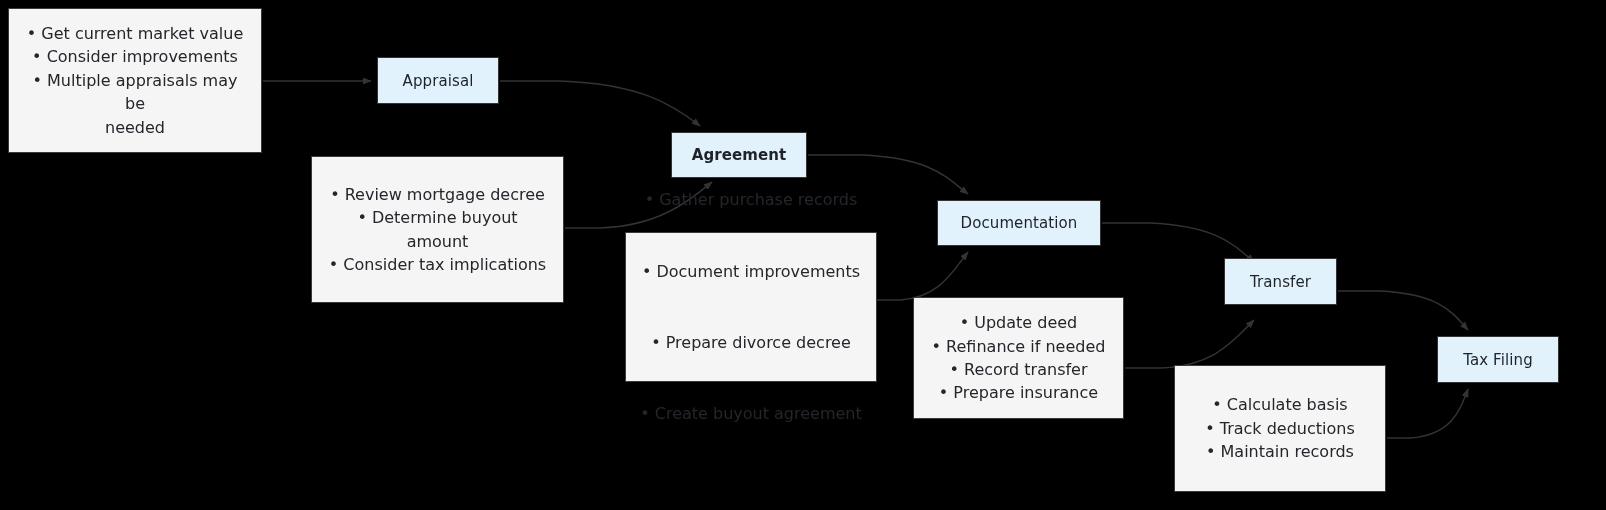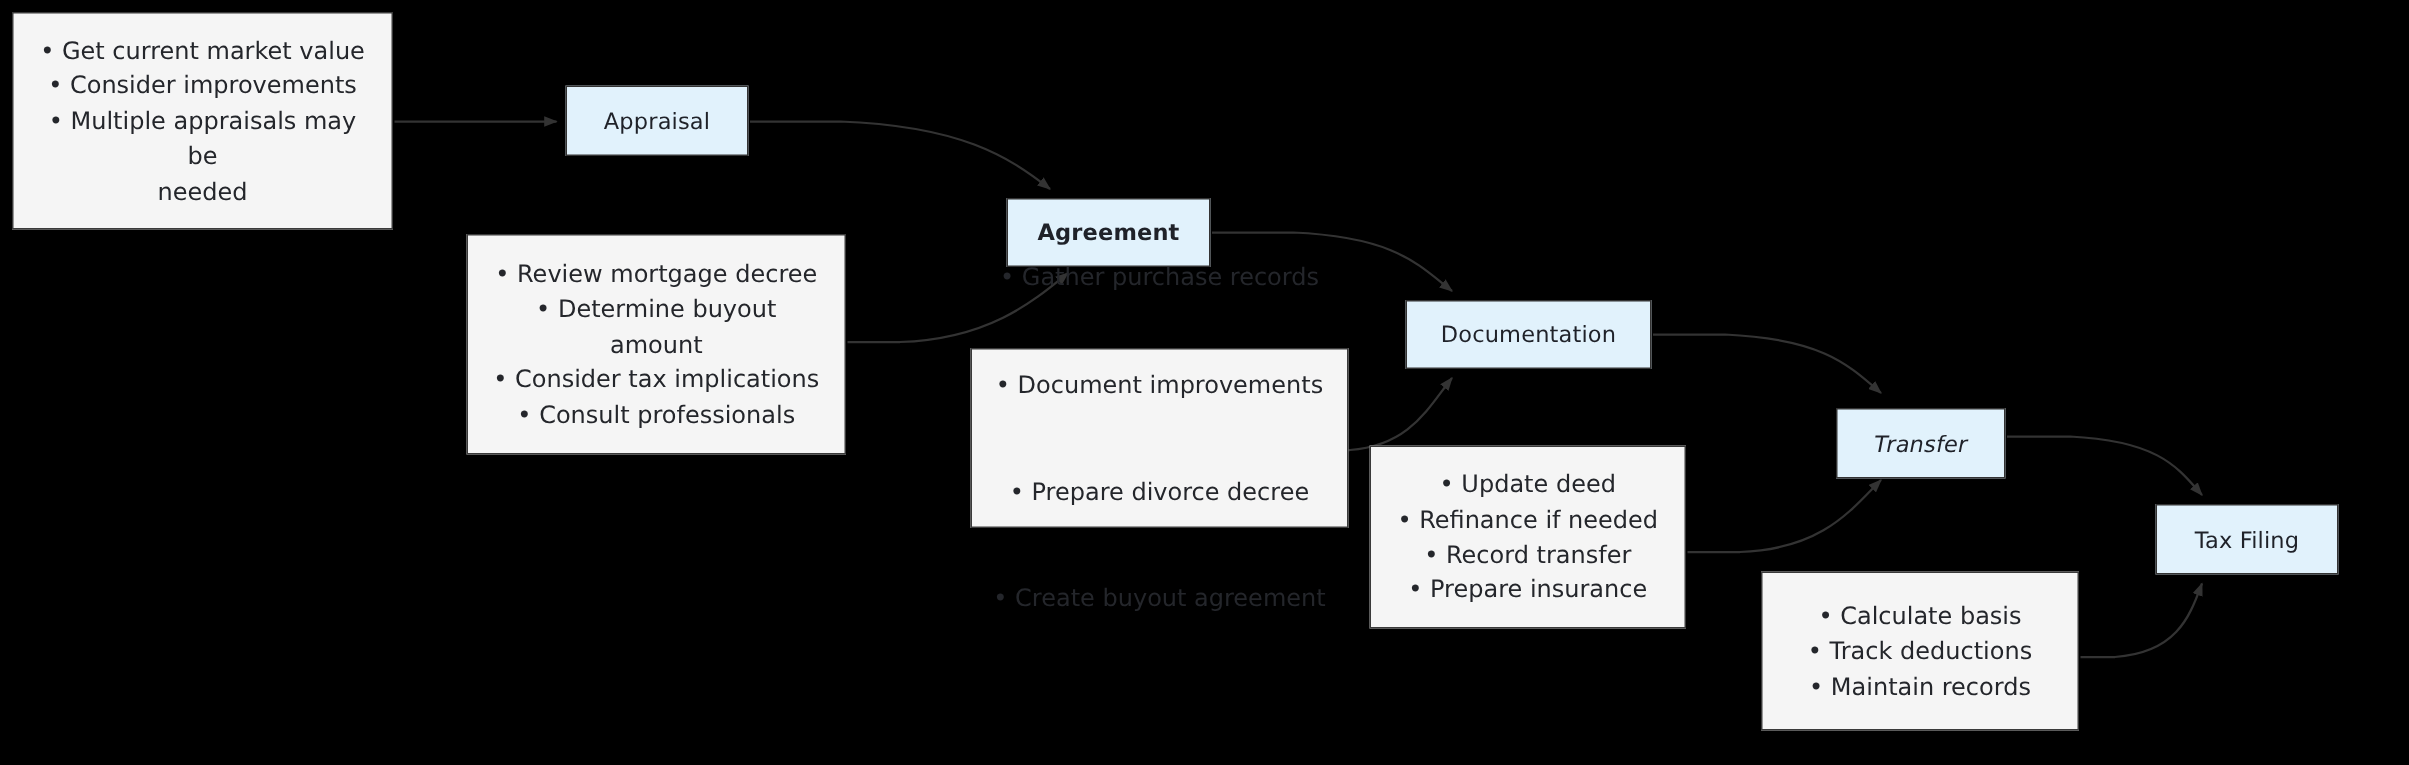--- a/index.html
+++ b/index.html
@@ -84,54 +84,53 @@
   <div id="node-group">
       <div class="node" style="left: 377px; top: 57px; width: 122px; height: 47px;">
         <span>Appraisal</span>
       </div>
       <div class="node" style="left: 671px; top: 132px; width: 136px; height: 46px; font-weight: bold;">
         <span>Agreement</span>
       </div>
       <div class="node" style="left: 937px; top: 200px; width: 164px; height: 46px;">
         <span>Documentation</span>
       </div>
-      <div class="node" style="left: 1224px; top: 272px; width: 113px; height: 47px; font-style: italic;">
+      <div class="node" style="left: 1224px; top: 258px; width: 113px; height: 47px;">
         <span>Transfer</span>
       </div>
       <div class="node" style="left: 1437px; top: 336px; width: 122px; height: 47px;">
         <span>Tax Filing</span>
       </div>
     </div>
   <div id="note-group">
       <div class="note" style="left: 8px; top: 8px; width: 254px; height: 145px;">
         <div class="note-line">• Get current market value</div>
         <div class="note-line">• Consider improvements</div>
         <div class="note-line">• Multiple appraisals may</div>
         <div class="note-line">be</div>
         <div class="note-line">needed</div>
       </div>
       <div class="note" style="left: 311px; top: 156px; width: 253px; height: 147px;">
         <div class="note-line">• Review mortgage decree</div>
         <div class="note-line">• Determine buyout</div>
         <div class="note-line">amount</div>
         <div class="note-line">• Consider tax implications</div>
-        <div class="note-line">• Consult professionals</div>
       </div>
-      <div class="note" style="left: 647px; top: 232px; width: 252px; height: 120px; gap: 48px;">
+      <div class="note" style="left: 625px; top: 232px; width: 252px; height: 150px; gap: 48px;">
         <div class="note-line">• Gather purchase records</div>
         <div class="note-line">• Document improvements</div>
         <div class="note-line">• Prepare divorce decree</div>
         <div class="note-line">• Create buyout agreement</div>
       </div>
       <div class="note" style="left: 913px; top: 297px; width: 211px; height: 122px;">
         <div class="note-line">• Update deed</div>
         <div class="note-line">• Refinance if needed</div>
         <div class="note-line">• Record transfer</div>
         <div class="note-line">• Prepare insurance</div>
       </div>
-      <div class="note" style="left: 1174px; top: 365px; width: 212px; height: 106px; margin-top: 16px;">
+      <div class="note" style="left: 1174px; top: 365px; width: 212px; height: 127px;">
         <div class="note-line">• Calculate basis</div>
         <div class="note-line">• Track deductions</div>
         <div class="note-line">• Maintain records</div>
       </div>
     </div>
 
 </div>
 
 </body></html>

